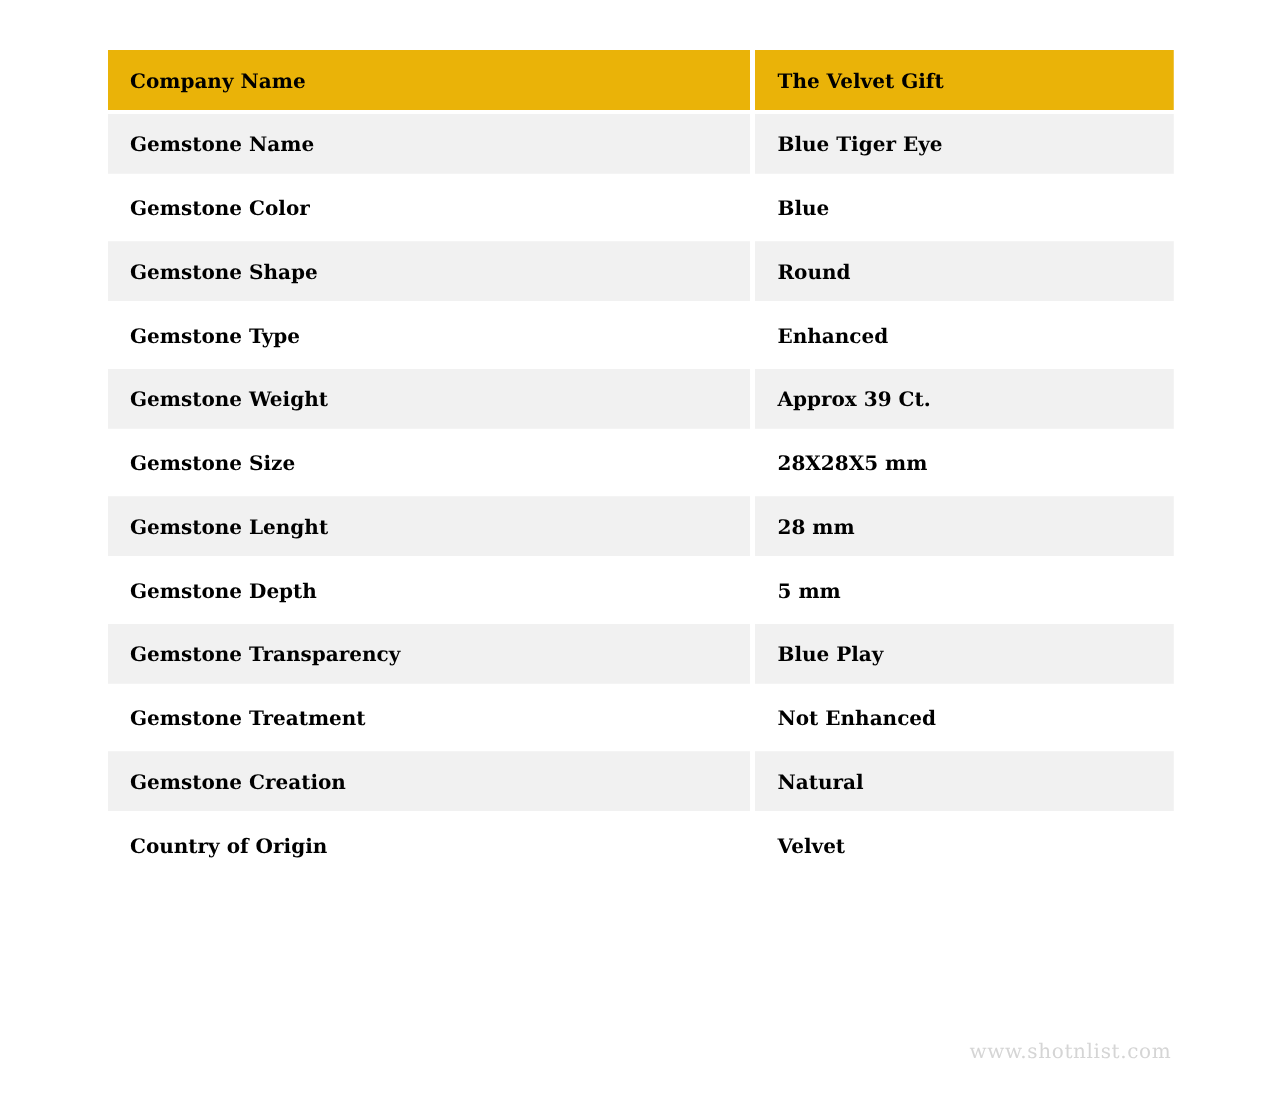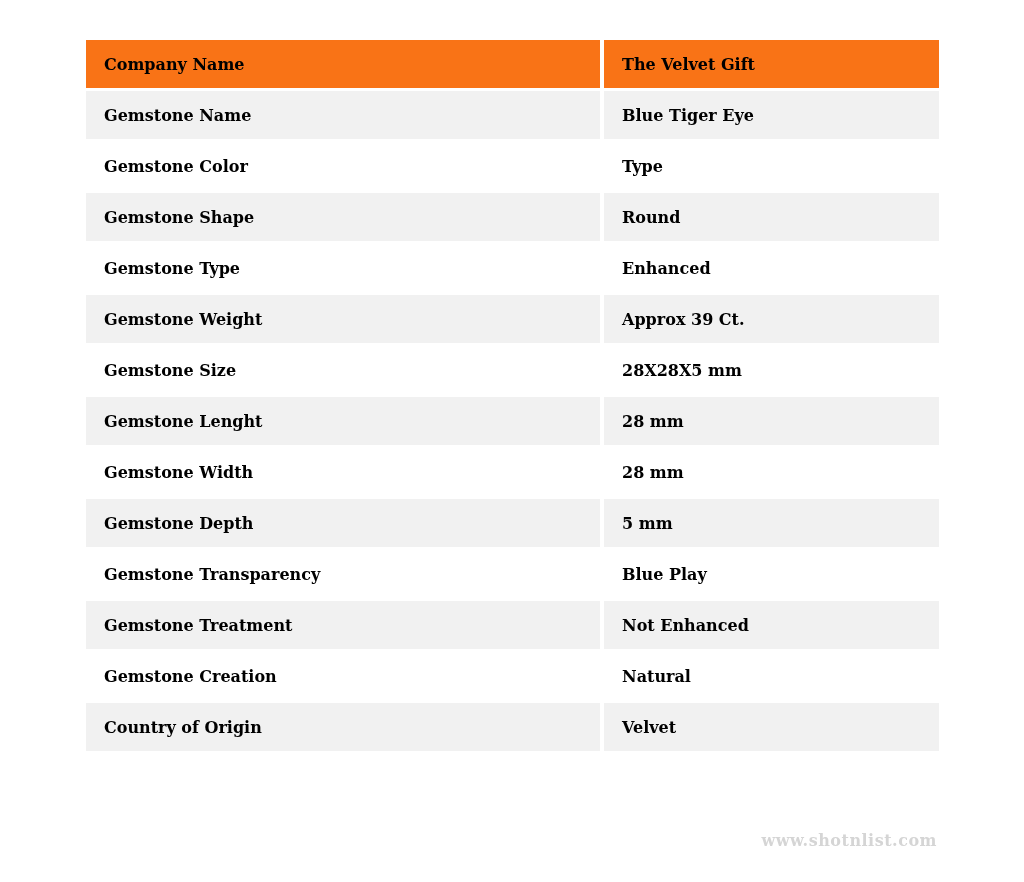--- a/index.html
+++ b/index.html
@@ -36,38 +36,38 @@
     text-align: left;
     vertical-align: middle;
     border-bottom: 3px solid #ffffff;
     overflow: hidden;
     white-space: nowrap;
   }
   table.spec-table .label-cell {
     border-right: 4px solid #ffffff;
   }
   table.spec-table thead tr {
-    background: #f97316;
+    background: #eab308;
   }
   table.spec-table tbody tr:nth-child(odd) {
     background: #f1f1f1;
   }
   table.spec-table tbody tr:nth-child(even) {
     background: #ffffff;
   }
   table.spec-table tbody tr:last-child th,
   table.spec-table tbody tr:last-child td {
     border-bottom: none;
   }
   .watermark {
     position: absolute;
     top: 831px;
     right: 87px;
     font-family: "DejaVu Serif", serif;
-    font-weight: bold;
+    font-weight: normal;
     font-size: 16px;
     letter-spacing: 0.5px;
     color: #d5d5d5;
   }
 </style>
 </head>
 <body>
 
 <div class="page">
   <table class="spec-table">
@@ -81,44 +81,40 @@
         <th class="value-cell">The Velvet Gift</th>
       </tr>
     </thead>
     <tbody id="spec-rows">
         <tr>
           <th class="label-cell">Gemstone Name</th>
           <td class="value-cell">Blue Tiger Eye</td>
         </tr>
         <tr>
           <th class="label-cell">Gemstone Color</th>
-          <td class="value-cell">Type</td>
+          <td class="value-cell">Blue</td>
         </tr>
         <tr>
           <th class="label-cell">Gemstone Shape</th>
           <td class="value-cell">Round</td>
         </tr>
         <tr>
           <th class="label-cell">Gemstone Type</th>
           <td class="value-cell">Enhanced</td>
         </tr>
         <tr>
           <th class="label-cell">Gemstone Weight</th>
           <td class="value-cell">Approx 39 Ct.</td>
         </tr>
         <tr>
           <th class="label-cell">Gemstone Size</th>
           <td class="value-cell">28X28X5 mm</td>
         </tr>
         <tr>
           <th class="label-cell">Gemstone Lenght</th>
-          <td class="value-cell">28 mm</td>
-        </tr>
-        <tr>
-          <th class="label-cell">Gemstone Width</th>
           <td class="value-cell">28 mm</td>
         </tr>
         <tr>
           <th class="label-cell">Gemstone Depth</th>
           <td class="value-cell">5 mm</td>
         </tr>
         <tr>
           <th class="label-cell">Gemstone Transparency</th>
           <td class="value-cell">Blue Play</td>
         </tr>

